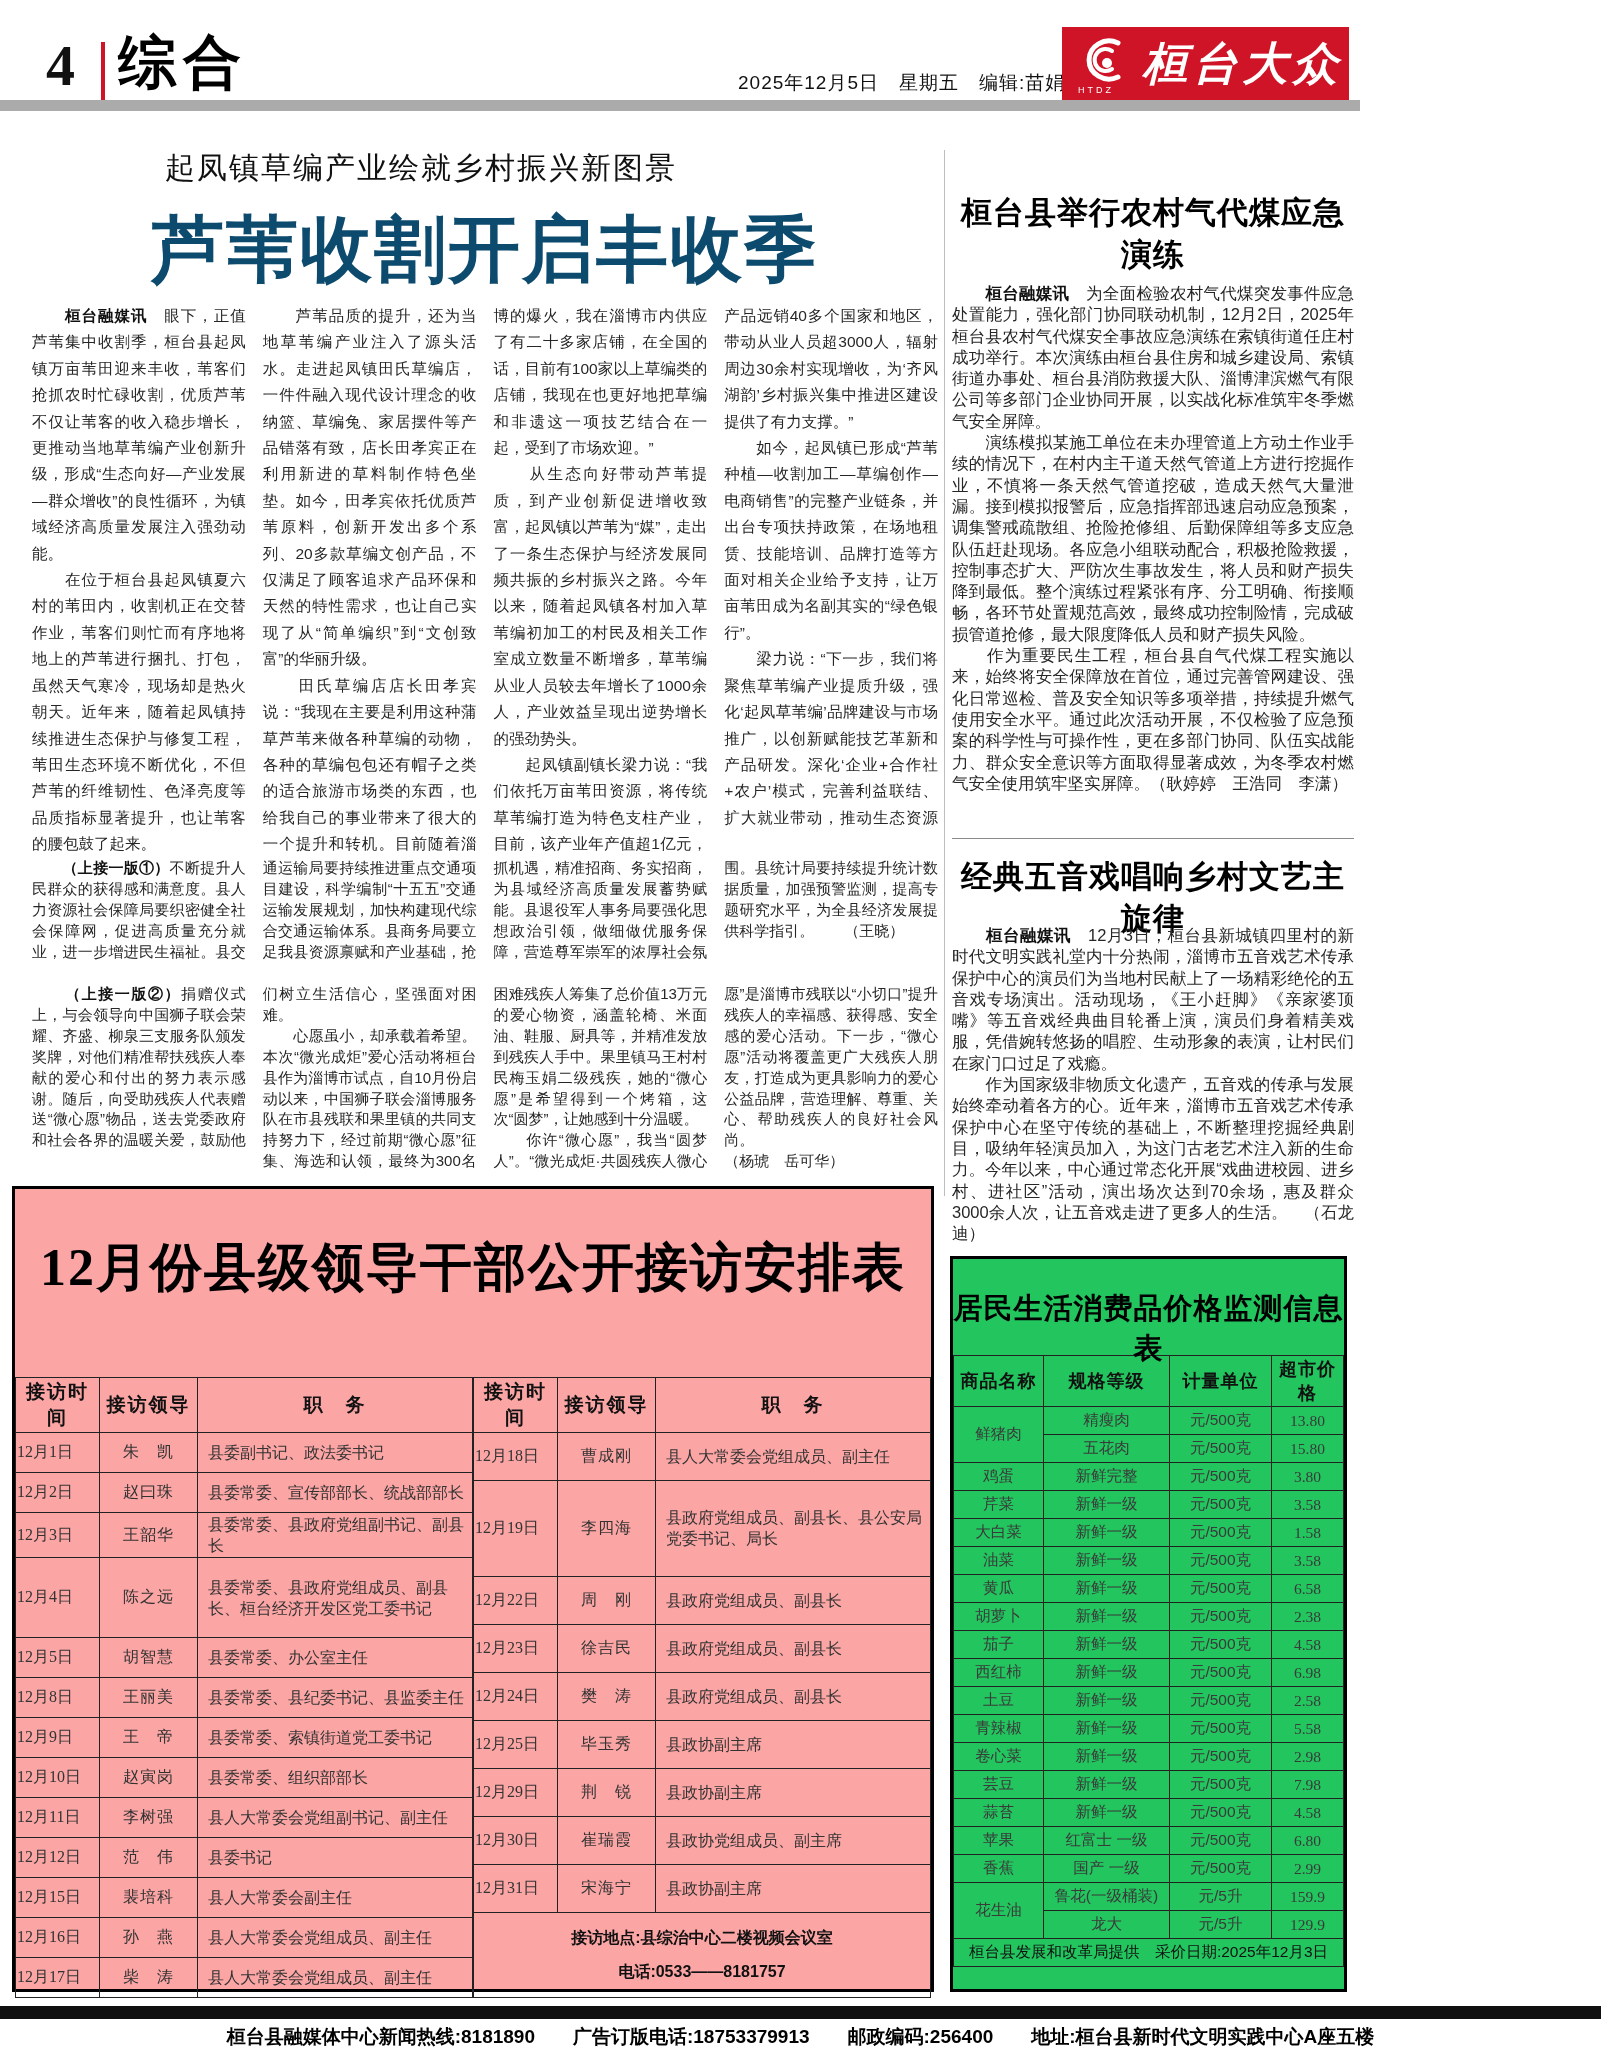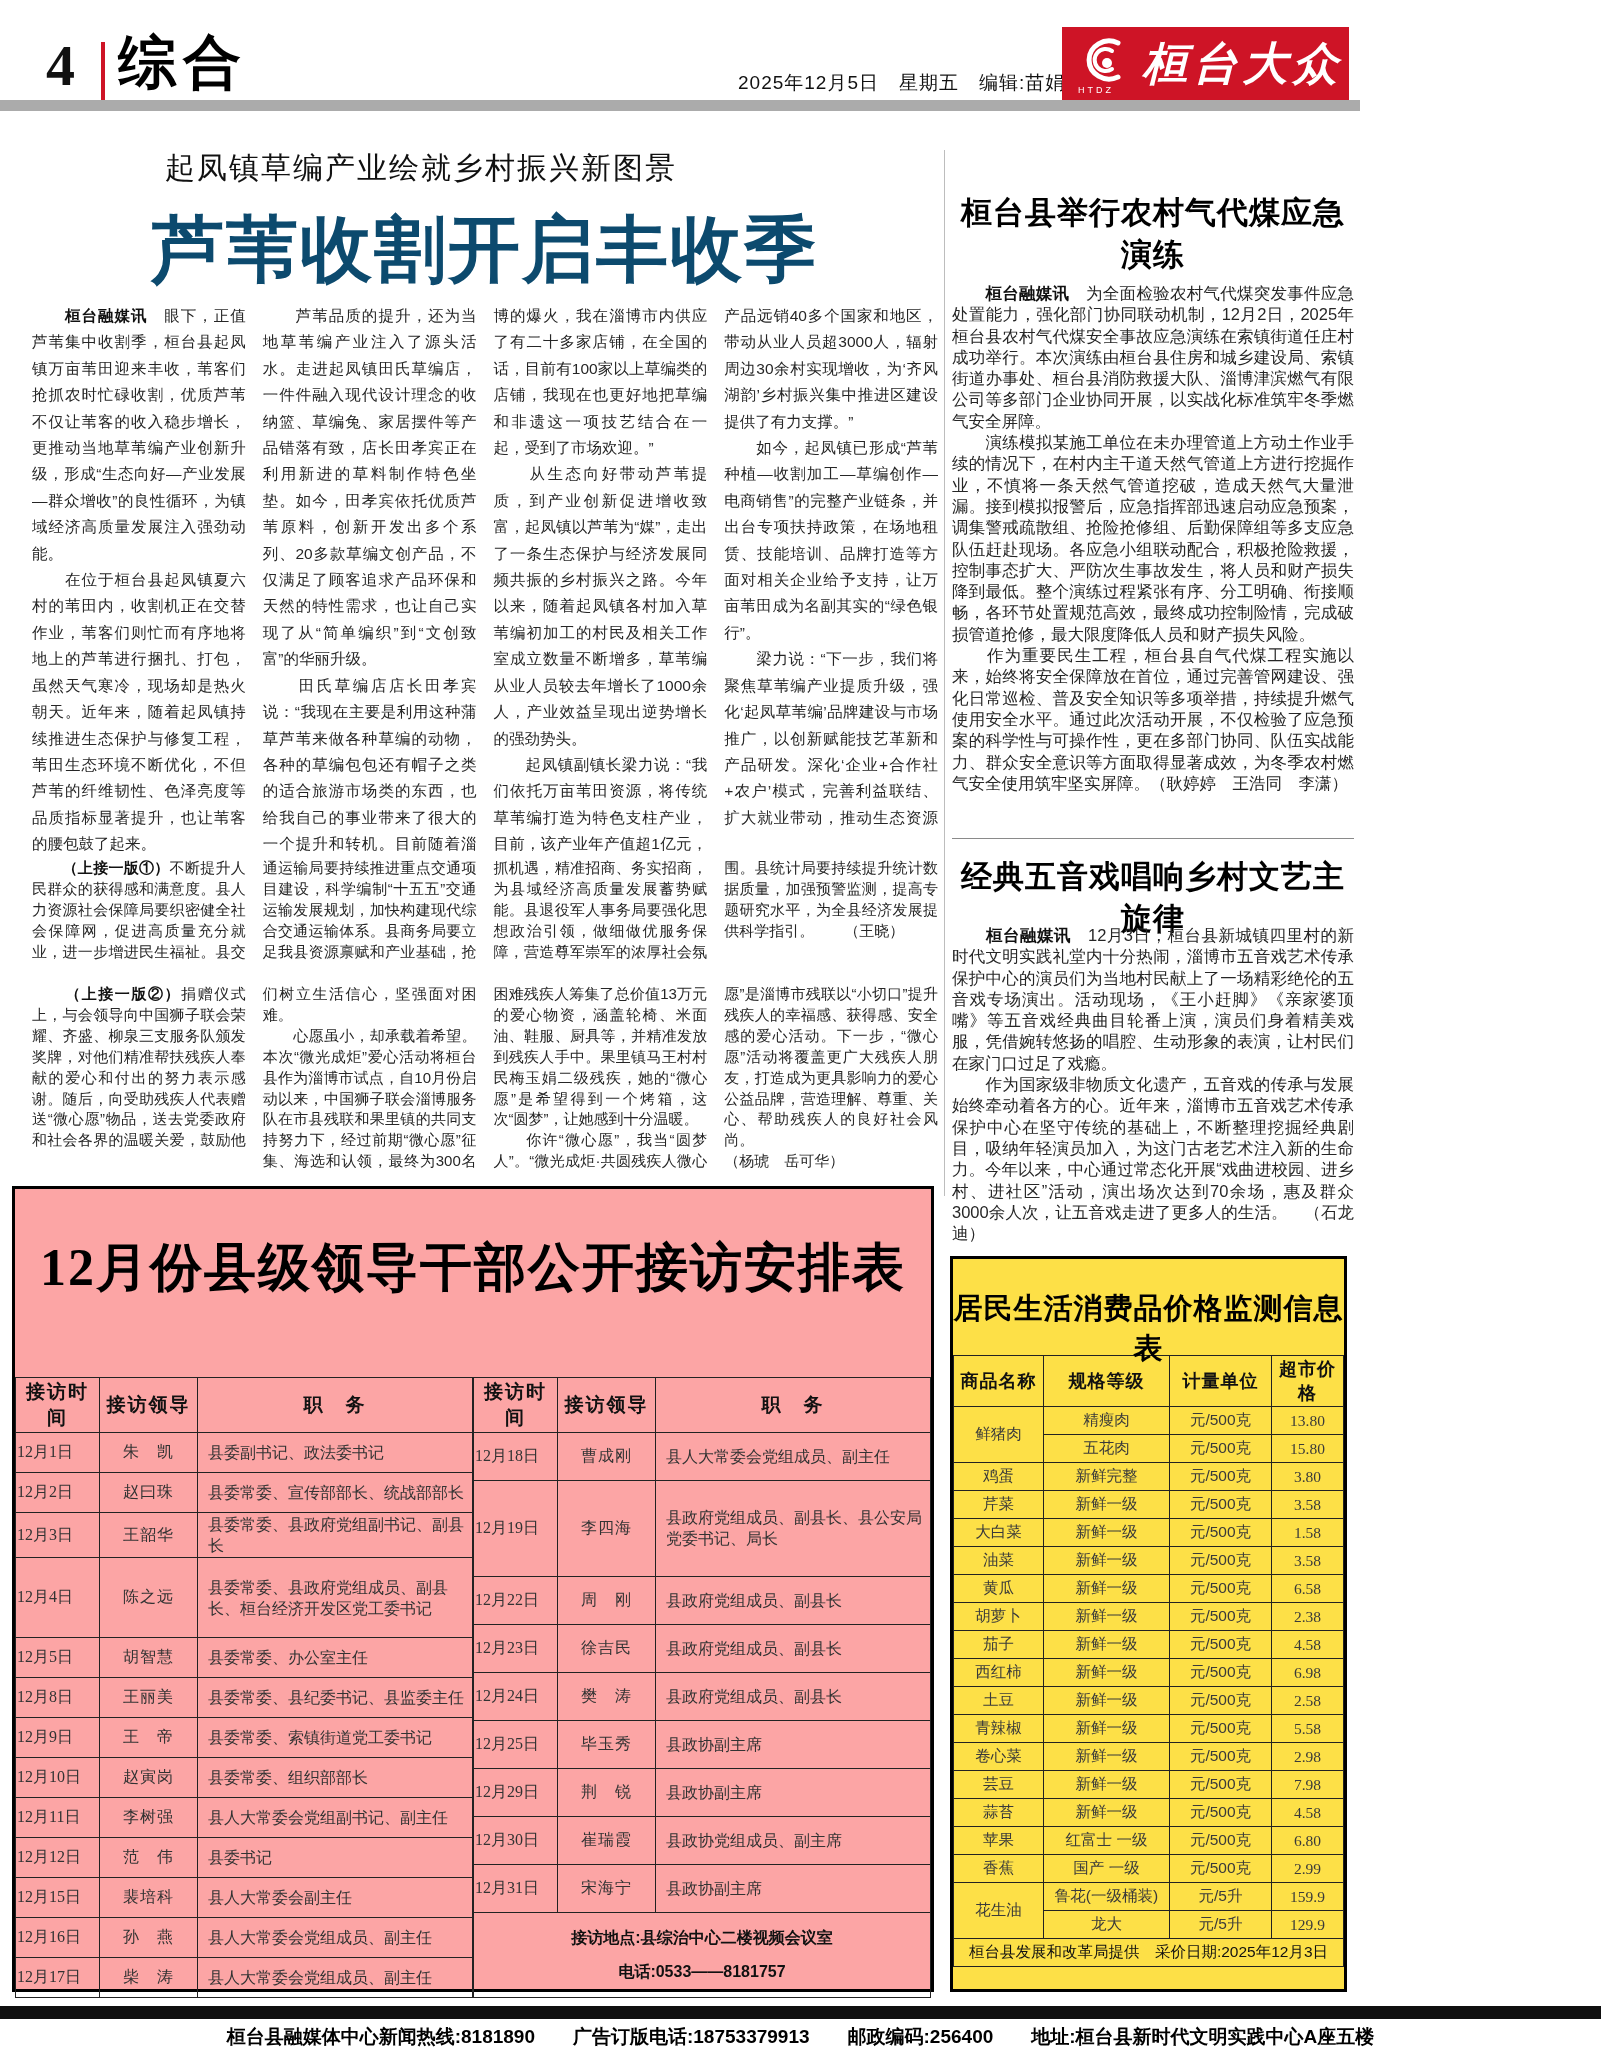--- a/index.html
+++ b/index.html
@@ -56,21 +56,21 @@
   .sched th{height:52px;font-size:19px;letter-spacing:2px;font-weight:700;color:#111;}
   .sched td{height:40px;font-size:16px;color:#333;}
   .sched tr.tall td{height:80px;}
   .c-date{text-align:left;font-family:"Liberation Serif",serif;font-size:16.5px;}
   .c-leader{text-align:center;letter-spacing:1px;}
   .c-duty{text-align:left;padding-left:10px;line-height:21px;}
   .sched-note{height:120px;text-align:center;font-weight:700;font-size:18.5px;
               white-space:pre-line;line-height:34px;color:#111 !important;}
   
   .price-wrap{position:absolute;left:950px;top:1256px;width:397px;height:736px;
-              border:3px solid #000;box-sizing:border-box;background:#fde047;}
+              border:3px solid #000;box-sizing:border-box;background:#22c55e;}
   .price-title{height:96px;box-sizing:border-box;padding-top:30px;text-align:center;
                font-size:29px;font-weight:800;letter-spacing:1px;color:#000;}
   table.price{border-collapse:collapse;table-layout:fixed;width:100%;}
   .price th,.price td{border:1px solid #222;box-sizing:border-box;text-align:center;overflow:hidden;}
   .price th{height:50px;font-size:18px;font-weight:700;color:#111;letter-spacing:1px;}
   .price td{height:28px;font-size:15.5px;color:#3a3a3a;}
   .p-price{font-family:"Liberation Serif",serif;}
   .p-footer{height:80px;font-weight:400;font-size:17.5px;color:#111 !important;margin-top:24px;}
   
   .footer-bar{position:absolute;left:0;top:2006px;width:1601px;height:13px;background:#101010;}

